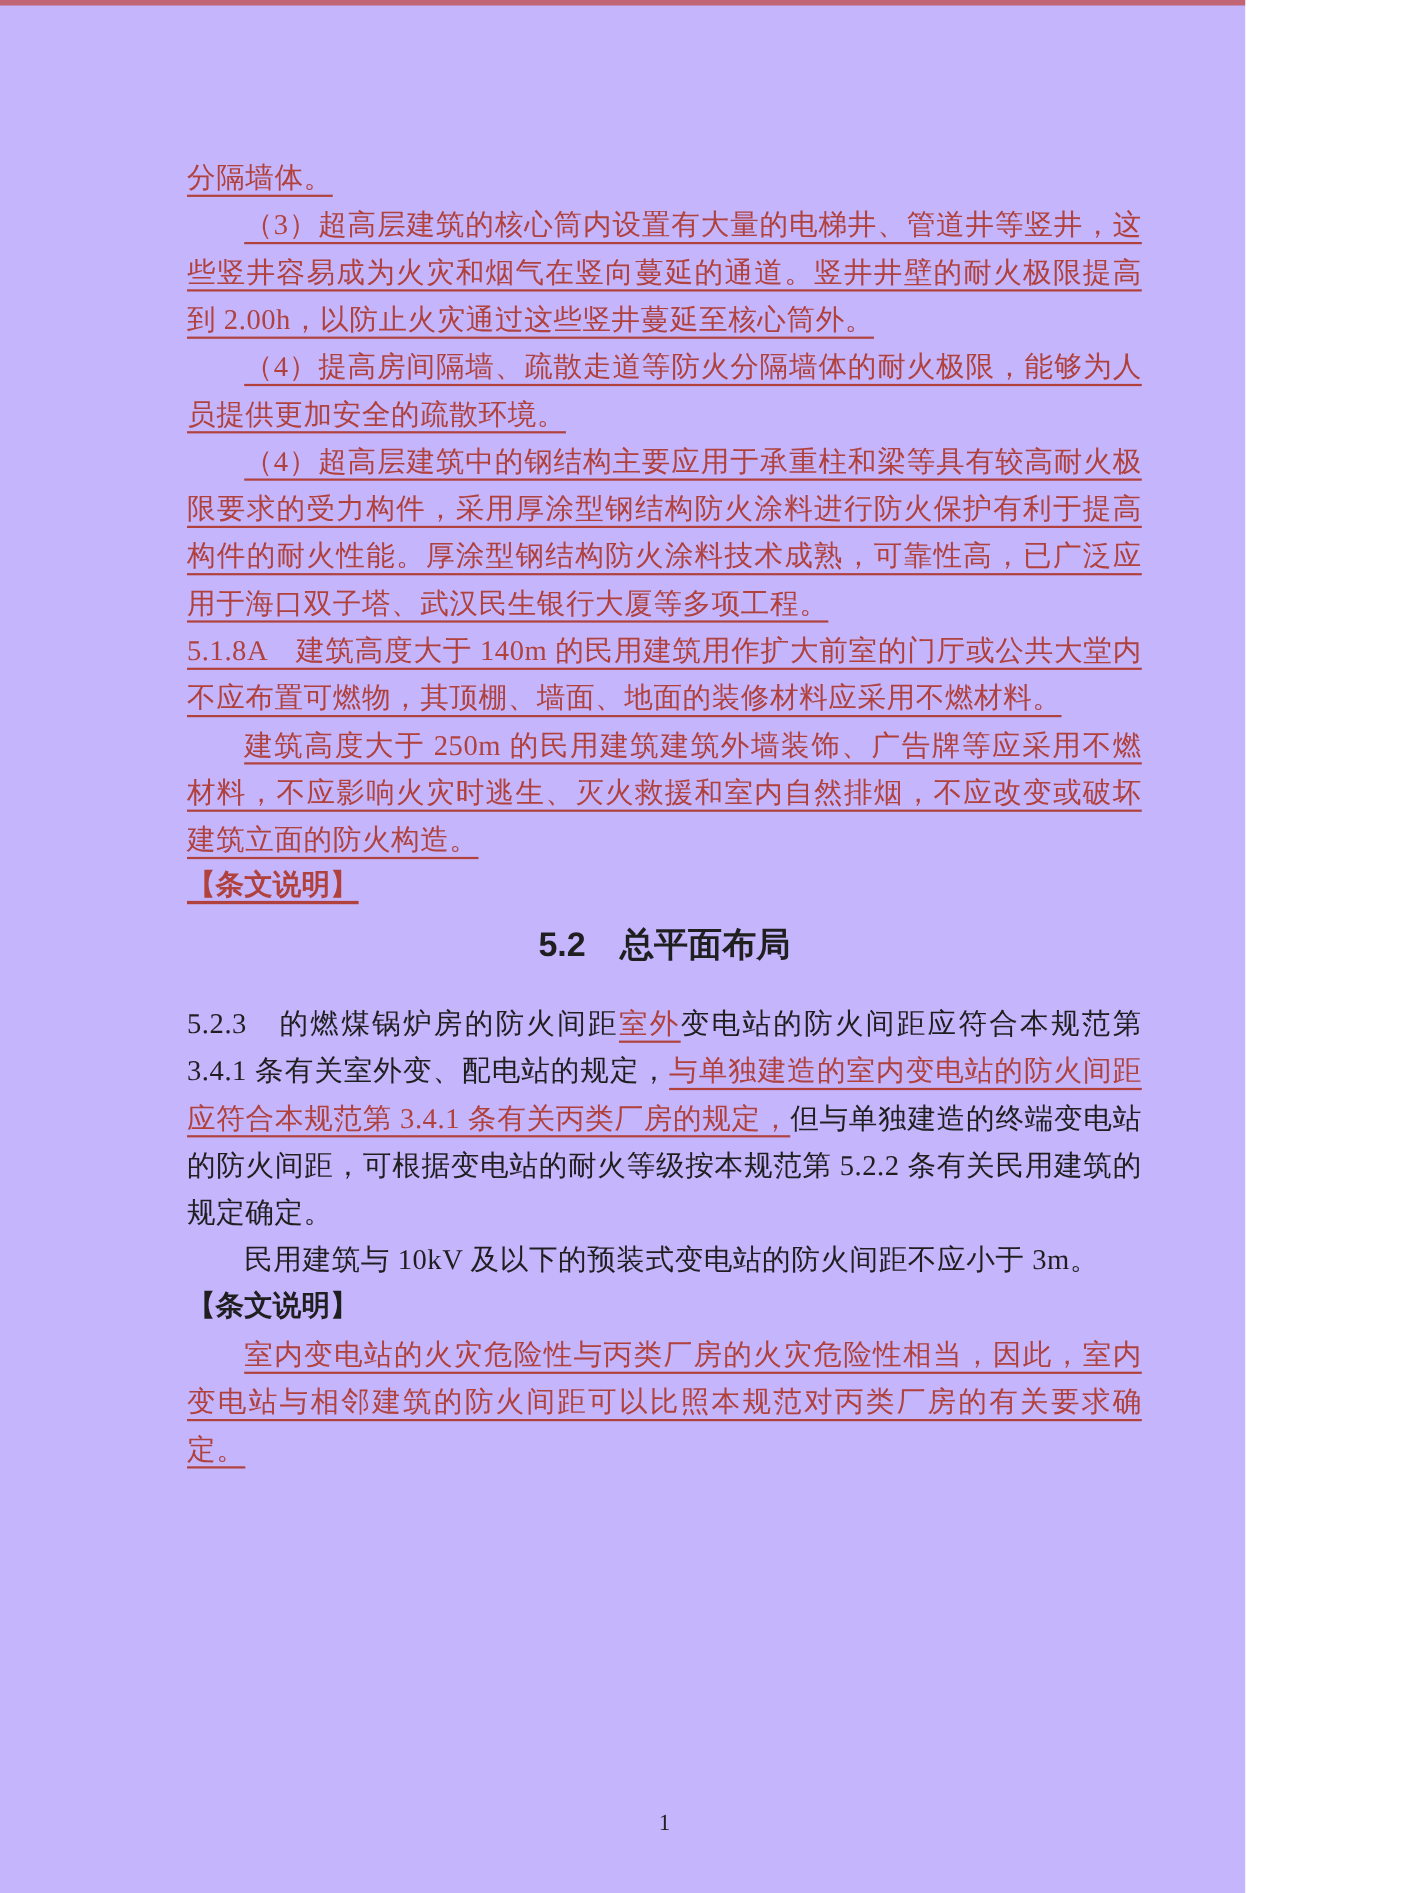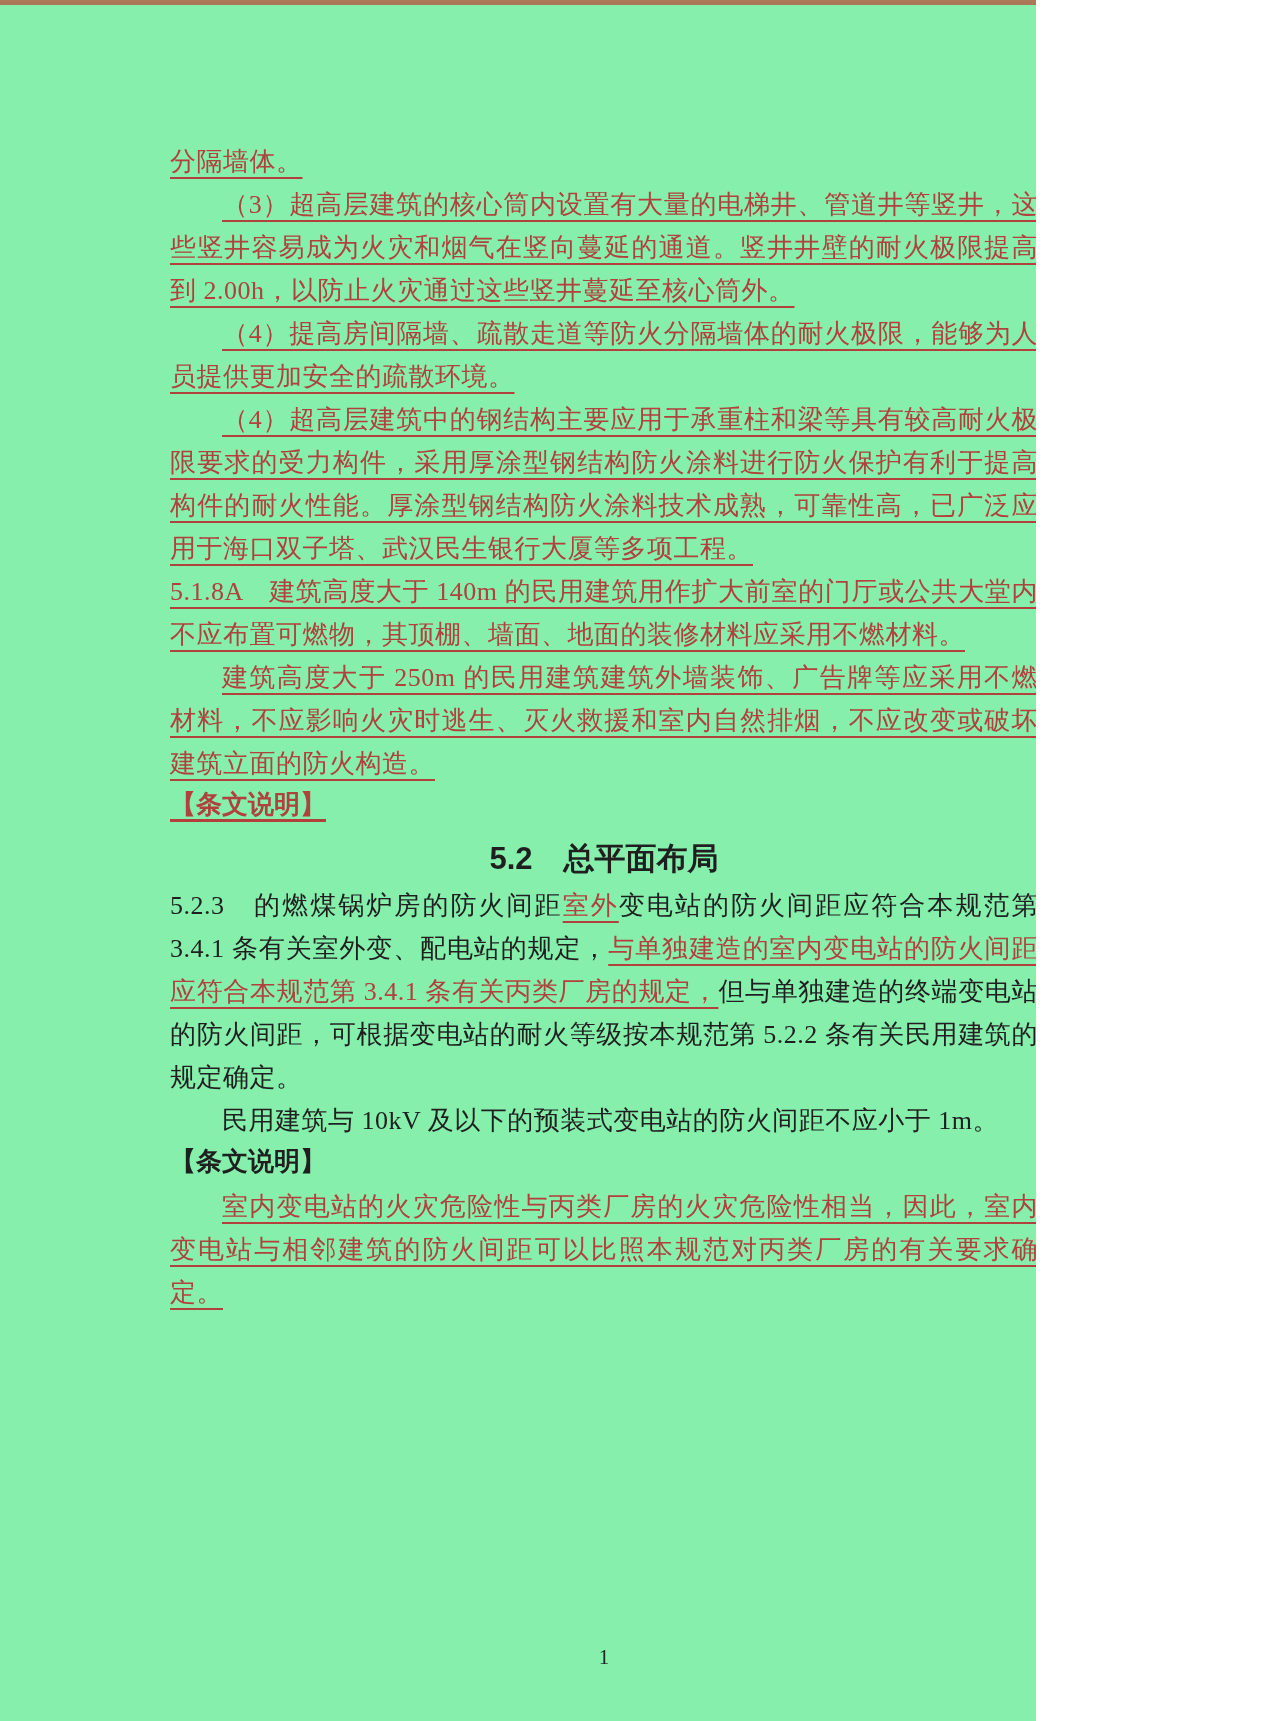--- a/index.html
+++ b/index.html
@@ -2,23 +2,23 @@
 <html style="--accent-red: #b0413d;"><head>
 <meta charset="utf-8">
 <style>
   html, body {
     margin: 0;
     padding: 0;
     background: #ffffff;
   }
   .page {
     position: relative;
-    width: 1036px;
+    width: 1132px;
     height: 1721px;
-    background: #86efac;
+    background: #c4b5fd;
     overflow: hidden;
     font-family: "Liberation Serif", "DejaVu Serif", serif;
     color: #1f1f1f;
   }
   .top-artifact {
     position: absolute;
     top: 0;
     left: 0;
     width: 1280px;
     height: 5px;
@@ -61,21 +61,21 @@
     text-decoration-thickness: 2.5px;
     text-underline-offset: 6px;
   }
   .heading {
     font-family: "Liberation Sans", "DejaVu Sans", sans-serif;
     font-weight: bold;
     font-size: 31px;
     line-height: 50px;
     text-align: center;
     color: #111111;
-    margin: 6px 0 0 0;
+    margin: 6px 0 25px 0;
   }
   .footer {
     position: absolute;
     left: 170px;
     top: 1645px;
     width: 868px;
     text-align: center;
     font-size: 21px;
     color: #222222;
     font-family: "Liberation Serif", "DejaVu Serif", serif;
@@ -89,18 +89,18 @@
   <div class="content">
       <div class="para"><span class="seg-red">分隔墙体。</span></div>
       <div class="para indent"><span class="seg-red">（3）超高层建筑的核心筒内设置有大量的电梯井、管道井等竖井，这些竖井容易成为火灾和烟气在竖向蔓延的通道。竖井井壁的耐火极限提高到 2.00h，以防止火灾通过这些竖井蔓延至核心筒外。</span></div>
       <div class="para indent"><span class="seg-red">（4）提高房间隔墙、疏散走道等防火分隔墙体的耐火极限，能够为人员提供更加安全的疏散环境。</span></div>
       <div class="para indent"><span class="seg-red">（4）超高层建筑中的钢结构主要应用于承重柱和梁等具有较高耐火极限要求的受力构件，采用厚涂型钢结构防火涂料进行防火保护有利于提高构件的耐火性能。厚涂型钢结构防火涂料技术成熟，可靠性高，已广泛应用于海口双子塔、武汉民生银行大厦等多项工程。</span></div>
       <div class="para"><span class="seg-red">5.1.8A　建筑高度大于 140m 的民用建筑用作扩大前室的门厅或公共大堂内不应布置可燃物，其顶棚、墙面、地面的装修材料应采用不燃材料。</span></div>
       <div class="para indent"><span class="seg-red">建筑高度大于 250m 的民用建筑建筑外墙装饰、广告牌等应采用不燃材料，不应影响火灾时逃生、灭火救援和室内自然排烟，不应改变或破坏建筑立面的防火构造。</span></div>
       <div class="label-block"><span class="seg-red">【条文说明】</span></div>
       <div class="heading"><span class="seg-black">5.2　总平面布局</span></div>
       <div class="para"><span class="seg-black">5.2.3　的燃煤锅炉房的防火间距</span><span class="seg-red">室外</span><span class="seg-black">变电站的防火间距应符合本规范第 3.4.1 条有关室外变、配电站的规定，</span><span class="seg-red">与单独建造的室内变电站的防火间距应符合本规范第 3.4.1 条有关丙类厂房的规定，</span><span class="seg-black">但与单独建造的终端变电站的防火间距，可根据变电站的耐火等级按本规范第 5.2.2 条有关民用建筑的规定确定。</span></div>
-      <div class="para indent"><span class="seg-black">民用建筑与 10kV 及以下的预装式变电站的防火间距不应小于 1m。</span></div>
+      <div class="para indent"><span class="seg-black">民用建筑与 10kV 及以下的预装式变电站的防火间距不应小于 3m。</span></div>
       <div class="label-block"><span class="seg-black">【条文说明】</span></div>
       <div class="para indent"><span class="seg-red">室内变电站的火灾危险性与丙类厂房的火灾危险性相当，因此，室内变电站与相邻建筑的防火间距可以比照本规范对丙类厂房的有关要求确定。</span></div>
     </div>
   <div class="footer">1</div>
 </div>
 
 </body></html>

